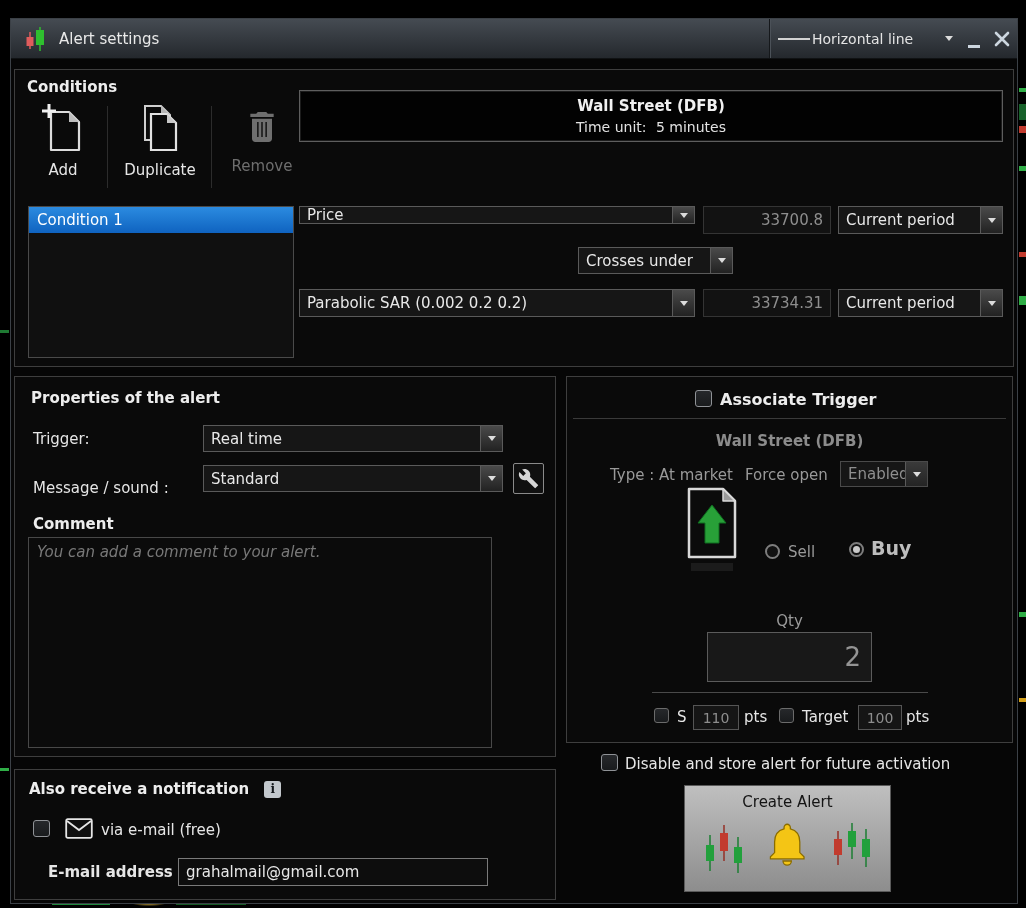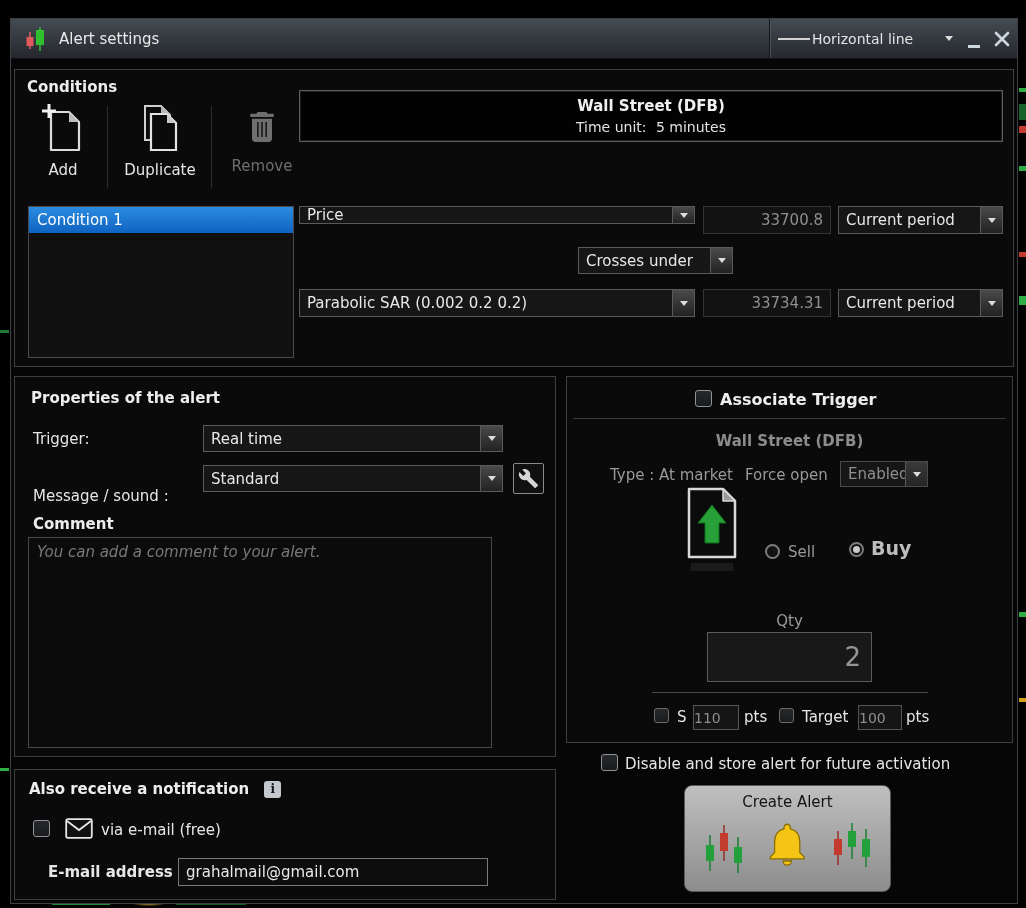--- a/index.html
+++ b/index.html
@@ -42,21 +42,21 @@
               white-space:nowrap; overflow:hidden; }
   .dd-btn { width:22px; background:linear-gradient(#4a4a4a,#222); border-left:1px solid #5a5a5a;
             display:flex; align-items:center; justify-content:center; }
   .dd.dim { border-color:#4a4a4a; cursor:default; }
   .dd.dim .dd-label { color:#8f8f8f; }
   .dd.dim .dd-btn { background:linear-gradient(#3a3a3a,#242424); }
 
   .num-input { position:absolute; background:#121212; border:1px solid #343434; color:#8e8e8e;
                font-family:inherit; font-size:15px; text-align:right; padding:0 7px; outline:none; }
   .sm-input { position:absolute; background:#151515; border:1px solid #555; color:#8e8e8e;
-              font-family:inherit; font-size:14px; outline:none; }
+              font-family:inherit; font-size:14px; text-align:center; outline:none; }
   .qty-input { position:absolute; background:#181818; border:1px solid #5b5b5b; color:#949494;
                font-family:inherit; font-size:26px; text-align:right; padding:0 10px; outline:none; }
   .text-input { position:absolute; background:#0d0d0d; border:1px solid #7a7a7a; color:#e8e8e8;
                 font-family:inherit; font-size:15px; padding:0 7px; outline:none; }
 
   .cb { position:absolute; width:17px; height:17px; background:linear-gradient(#26282b,#191b1d);
         border:1px solid #8f9296; border-radius:3px; cursor:pointer; }
   .cb.dim { border-color:#6b6b6b; cursor:default; }
   .cb.sm { width:15px; height:15px; }
 
@@ -79,21 +79,21 @@
                 display:flex; align-items:center; justify-content:center; cursor:pointer; }
 
   .comment { position:absolute; background:#0b0b0b; border:1px solid #484848; color:#cfcfcf;
              font-family:inherit; font-size:15px; padding:5px 8px; resize:none; outline:none; }
   .comment::placeholder { color:#787878; font-style:italic; }
 
   .qty-lbl { position:absolute; width:100%; text-align:center; color:#9a9a9a; font-size:15px; }
   .buy-label { font-size:19px; font-weight:bold; color:#bdbdbd; }
 
   .create-btn { position:absolute; background:linear-gradient(#bfbfbf,#8d8d8d); border:1px solid #5a5a5a;
-                border-radius:8px; text-align:center; padding-top:7px; cursor:pointer; }
+                border-radius:0; text-align:center; padding-top:7px; cursor:pointer; }
   .create-label { font-size:15px; color:#141414; }
 
   .notif-header { position:absolute; display:flex; align-items:center; gap:15px; }
   .info-badge { width:17px; height:17px; background:#c3c8cd; color:#14181c; border-radius:3px;
                 font-family:"DejaVu Serif",serif; font-weight:bold; font-size:12px;
                 display:flex; align-items:center; justify-content:center; }
   svg.abs { position:absolute; }
 </style>
 </head>
 <body>
@@ -222,21 +222,21 @@
       <div class="hdr" style="left:16px;top:12px;">Properties of the alert</div>
 
       <div class="lbl" style="left:18px;top:53px;">Trigger:</div>
       <div class="dd" style="left:188px;top:48px;width:300px;height:27px;">
         <span class="dd-label">Real time</span>
         <span class="dd-btn">
             <span class="tri"></span>
           </span>
       </div>
 
-      <div class="lbl" style="left:18px;top:110px;">Message / sound :</div>
+      <div class="lbl" style="left:18px;top:102px;">Message / sound :</div>
       <div class="dd" style="left:188px;top:88px;width:300px;height:27px;">
         <span class="dd-label">Standard</span>
         <span class="dd-btn">
             <span class="tri"></span>
           </span>
       </div>
       <div class="wrench-btn" style="left:498px;top:86px;width:31px;height:31px;">
         <svg width="21" height="21" viewBox="0 0 24 24">
           <path d="M22.7 19l-9.1-9.1c.9-2.3.4-5-1.5-6.9-2-2-5-2.4-7.4-1.3L9 6 6 9 1.6 4.7C.4 7.1.9 10.1 2.9 12.1c1.9 1.9 4.6 2.4 6.9 1.5l9.1 9.1c.4.4 1 .4 1.4 0l2.3-2.3c.5-.4.5-1.1.1-1.4z" fill="#d6d6d6"></path>
         </svg>

